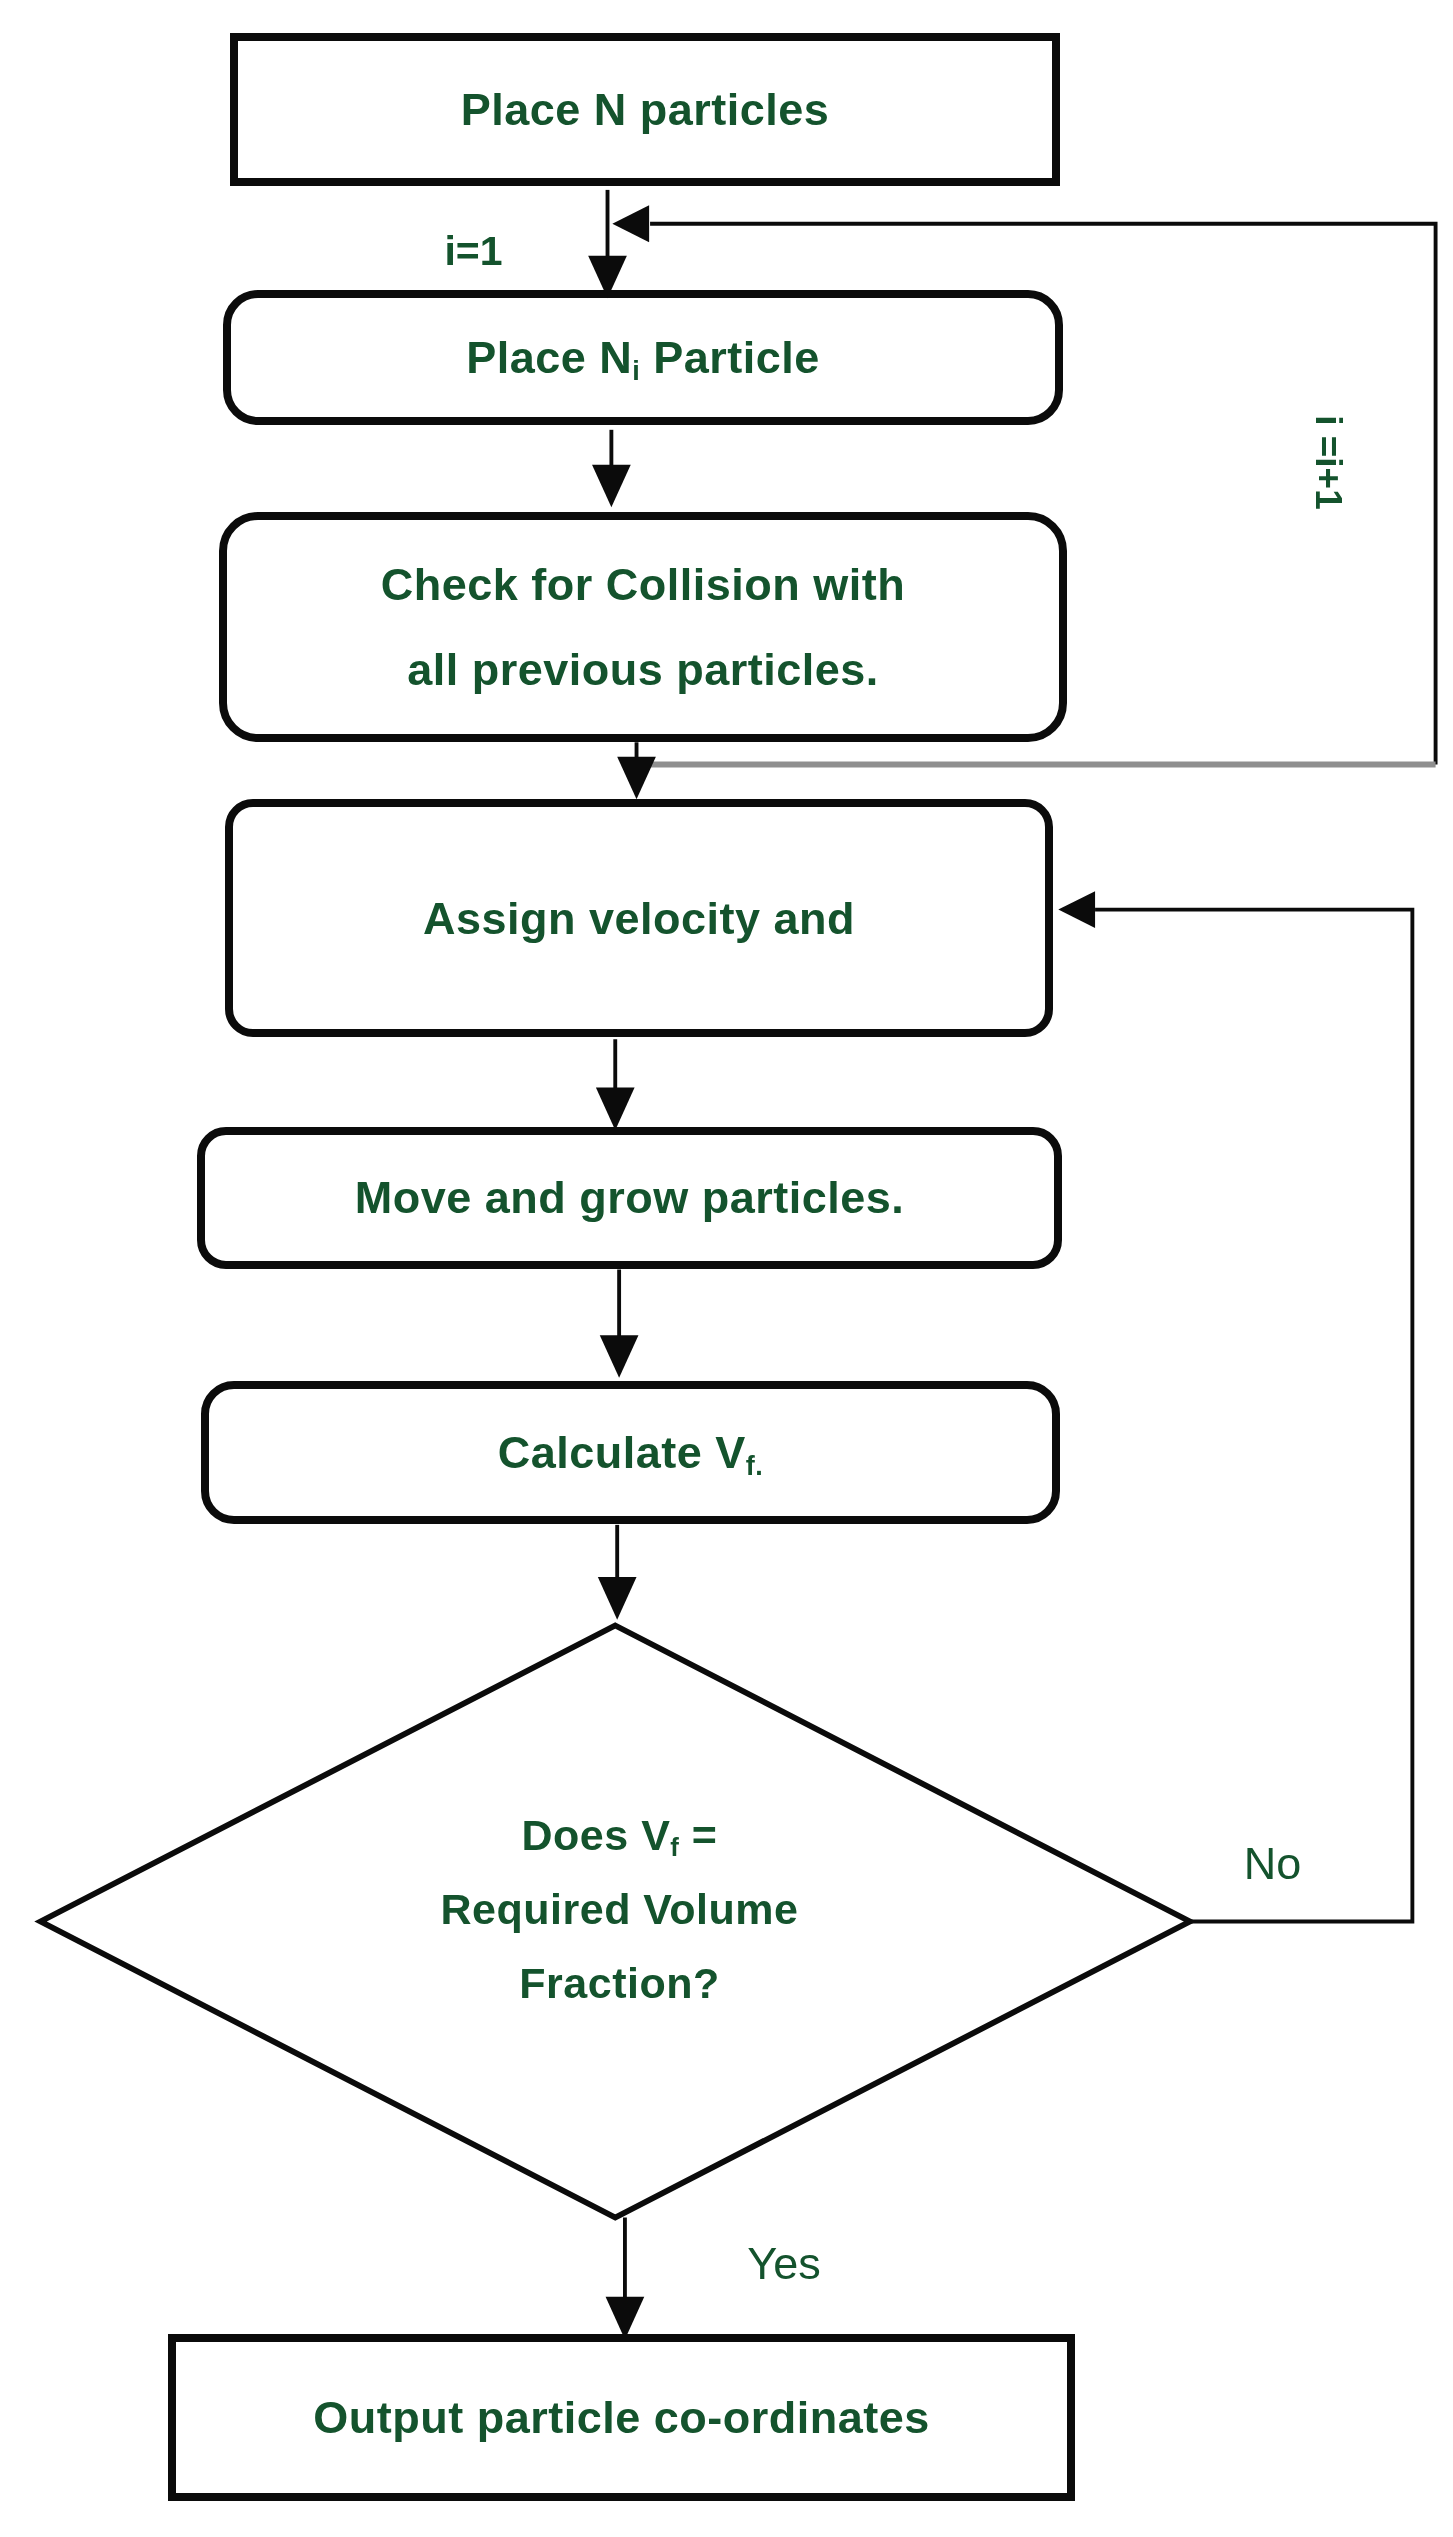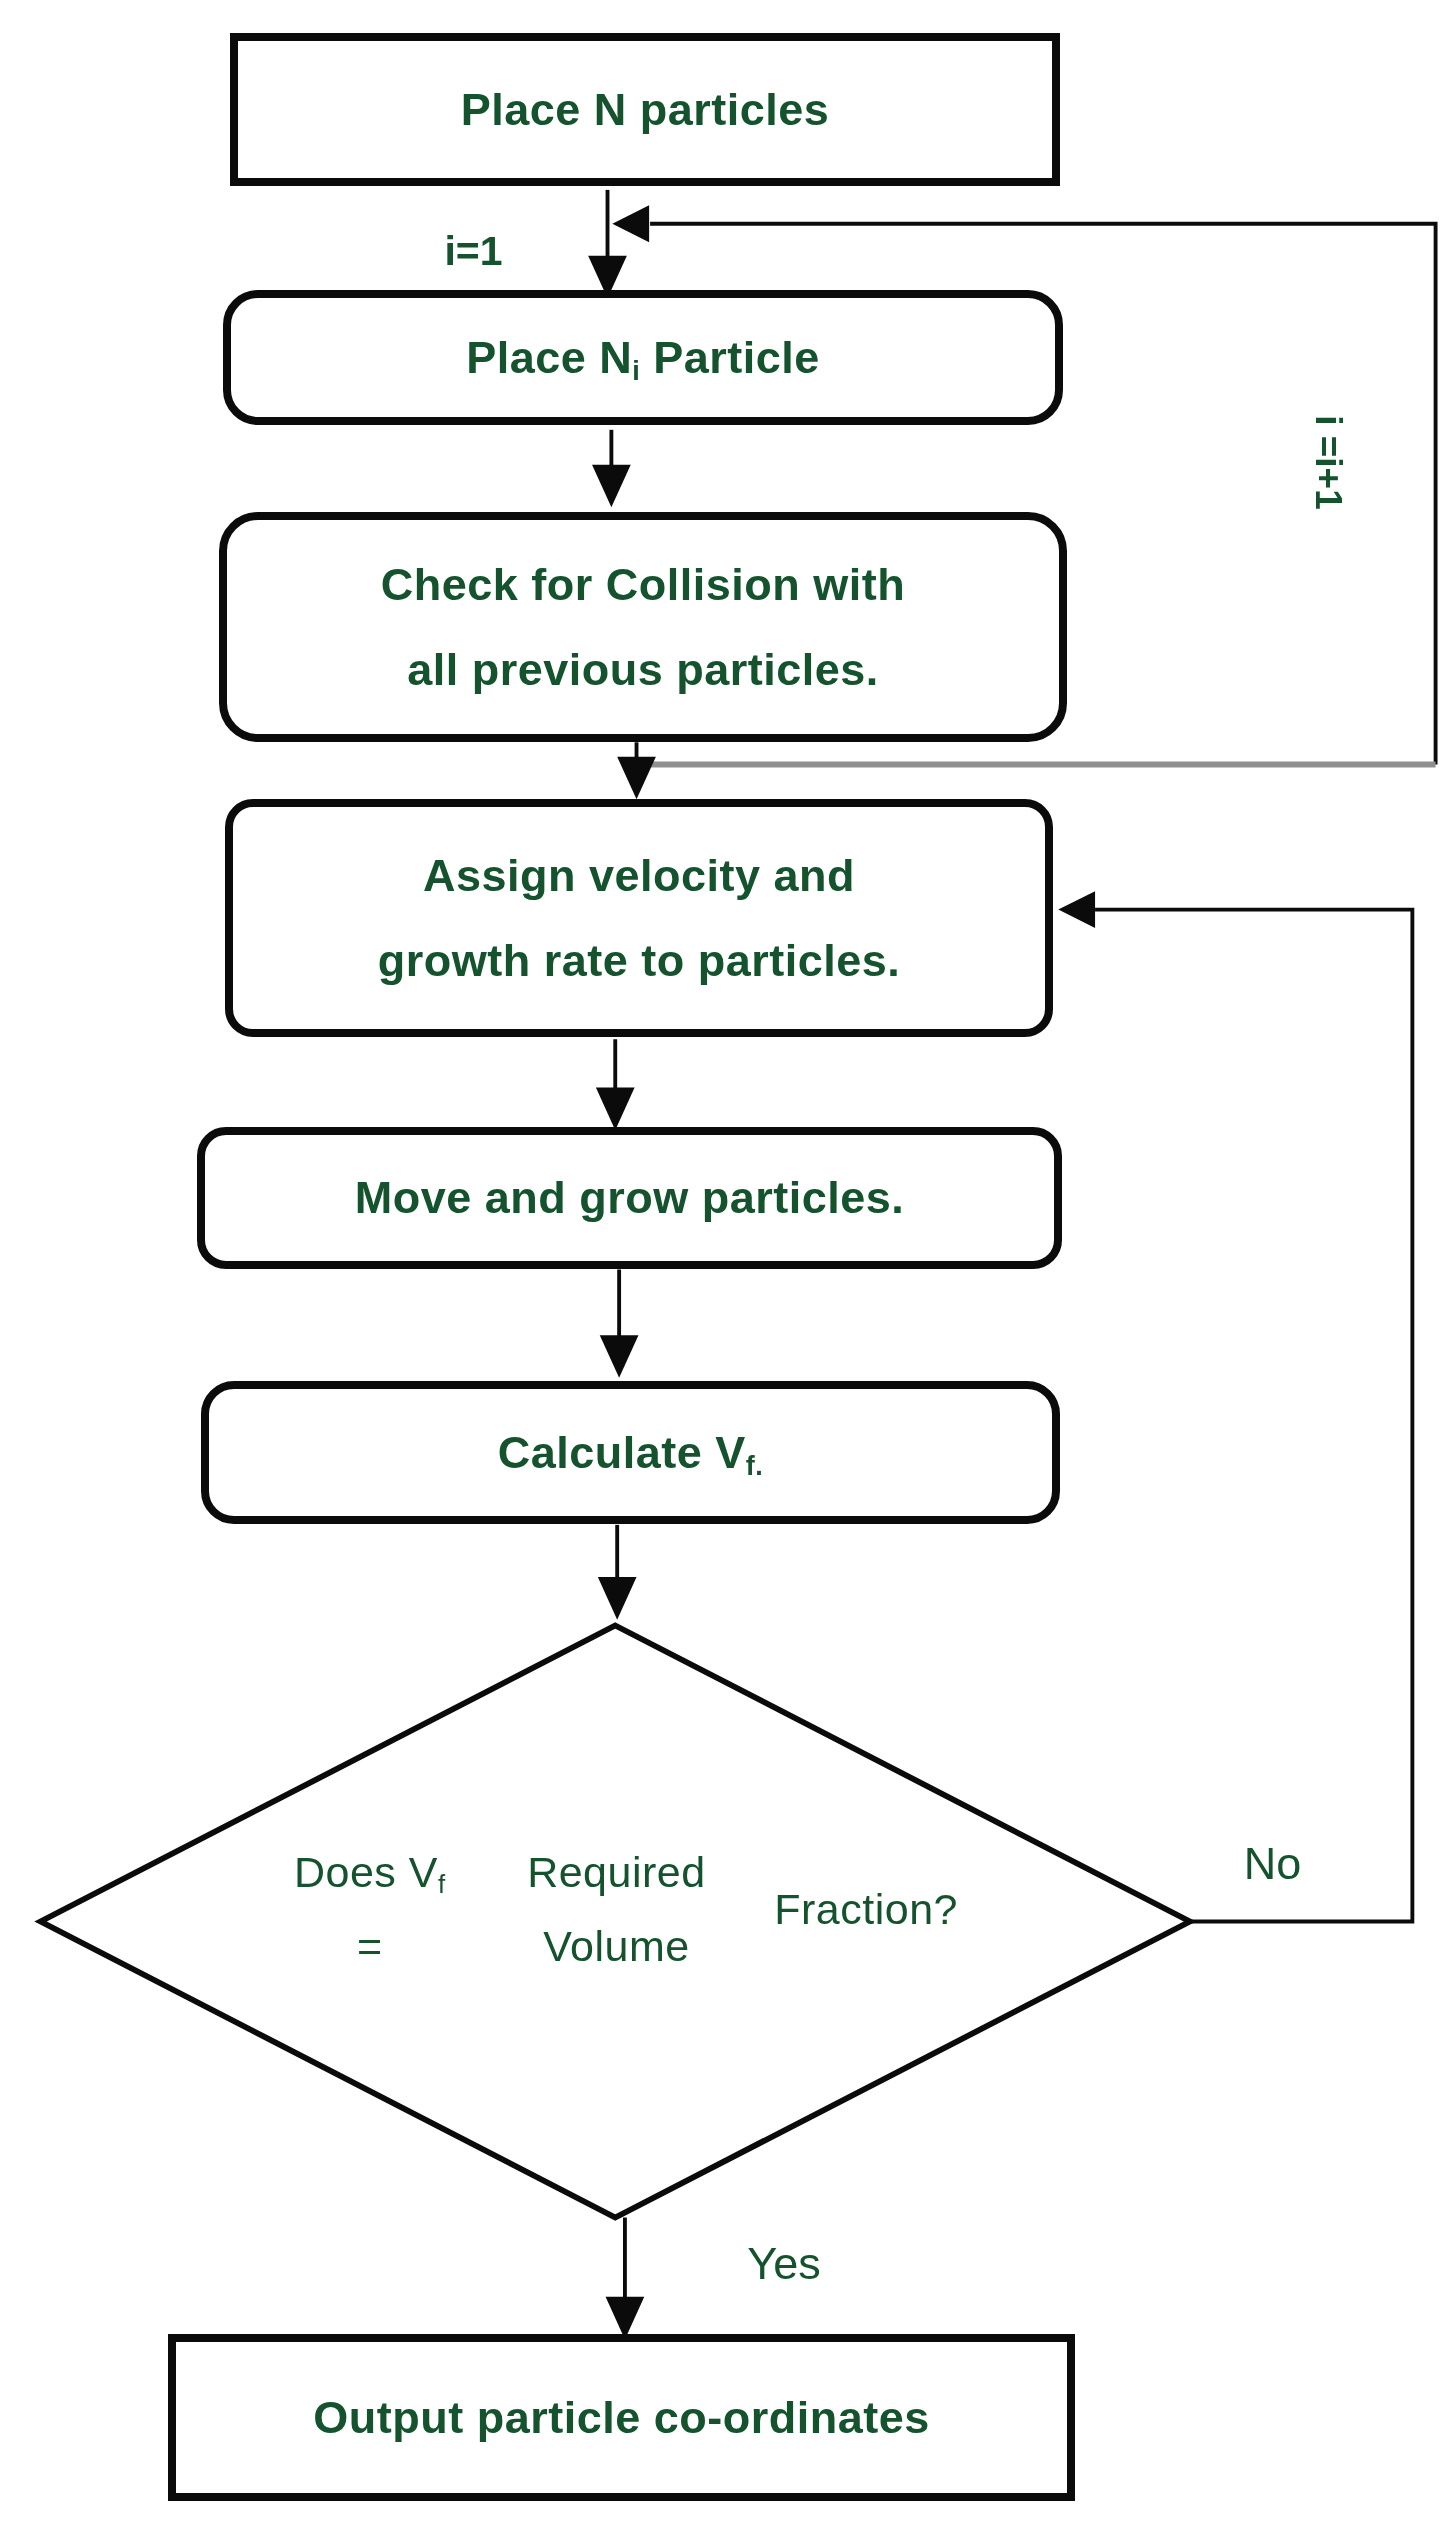--- a/index.html
+++ b/index.html
@@ -45,22 +45,22 @@
   #node-place-n  { left: 230px; top: 33px;   width: 830px; height: 153px; font-size: 45px; }
   #node-place-ni { left: 223px; top: 290px;  width: 840px; height: 135px; font-size: 45px; border-radius: 35px; }
   #node-check    { left: 219px; top: 512px;  width: 848px; height: 230px; font-size: 45px; border-radius: 39px; line-height: 85px; }
   #node-assign   { left: 225px; top: 799px;  width: 828px; height: 238px; font-size: 45px; border-radius: 28px; line-height: 85px; }
   #node-move     { left: 197px; top: 1127px; width: 865px; height: 142px; font-size: 45px; border-radius: 29px; }
   #node-calc     { left: 201px; top: 1381px; width: 859px; height: 143px; font-size: 45px; border-radius: 33px; }
   #node-output   { left: 168px; top: 2334px; width: 907px; height: 167px; font-size: 45px; }
 
   #decision-text {
     left: 281px; top: 1797px; width: 677px; height: 224px;
-    font-size: 43px; font-weight: normal; line-height: 74px;
-    flex-direction: row;
+    font-size: 43px; font-weight: bold; line-height: 74px;
+    flex-direction: column;
   }
   #label-i-init { left: 406px; top: 226px;  width: 135px; height: 50px; font-size: 41px; font-weight: bold; align-items: center; }
   #label-i-inc  {
     left: 1241px; top: 440px; width: 174px; height: 45px;
     font-size: 37px; font-weight: bold;
     transform: rotate(90deg);
   }
   #label-no  { left: 1205px; top: 1836px; width: 135px; height: 56px; font-size: 45px; font-weight: 400; }
   #label-yes { left: 720px;  top: 2235px; width: 128px; height: 58px; font-size: 45px; font-weight: 400; }
 </style>
@@ -121,21 +121,20 @@
     </span>
   </div>
 
   <div class="label" id="label-i-inc">
     <span>i =i+1</span>
   </div>
 
   <div class="node bordered" id="node-assign">
     <span>
       <span style="display:block">Assign velocity and</span>
-      <span style="display:block">growth rate to particles.</span>
     </span>
   </div>
 
   <div class="node bordered" id="node-move">
     <span>Move and grow particles.</span>
   </div>
 
   <div class="node bordered" id="node-calc">
     <span><span>Calculate V</span><sub>f.</sub></span>
   </div>

